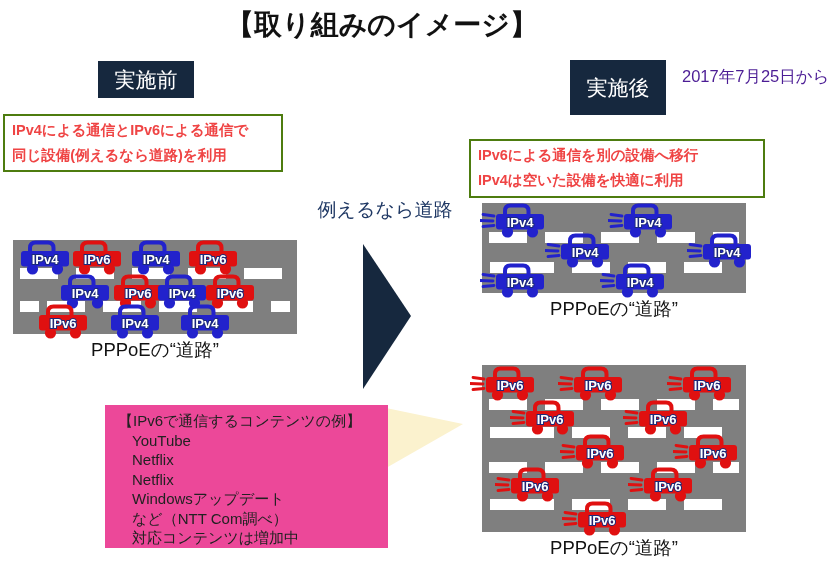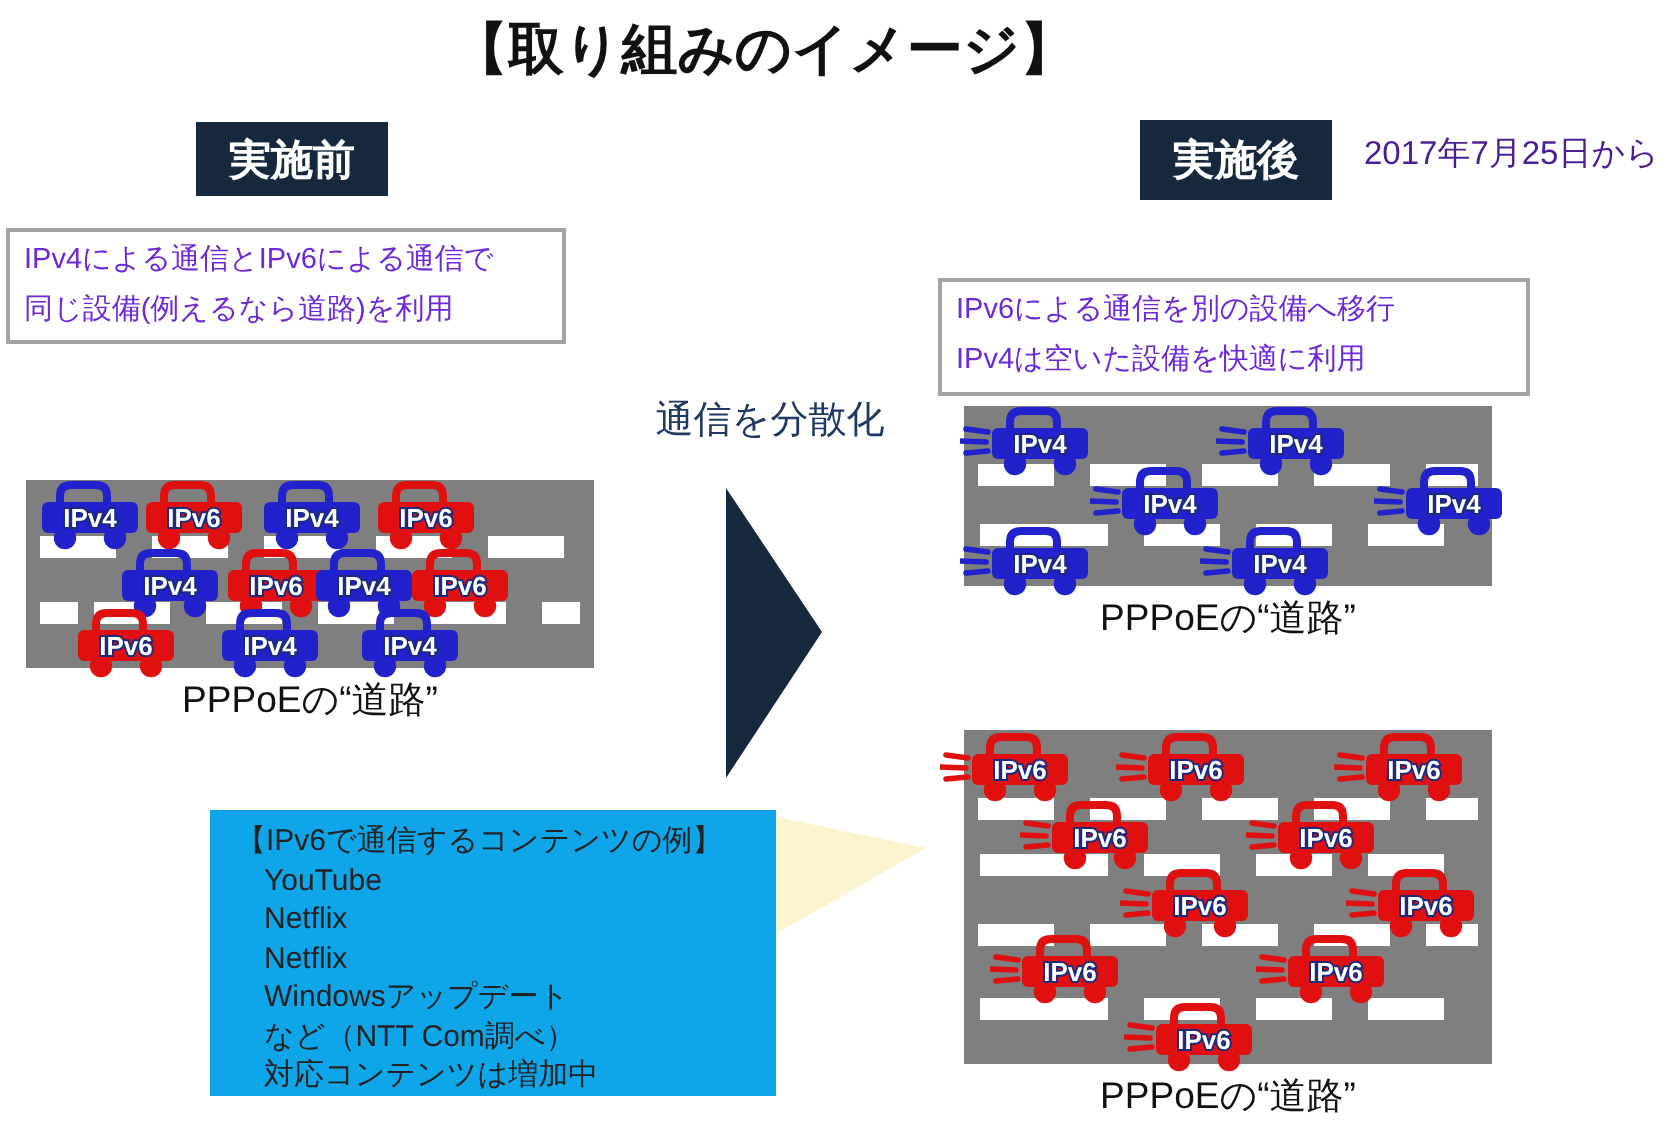--- a/index.html
+++ b/index.html
@@ -7,69 +7,69 @@
     position:relative;width:840px;height:573px;background:#ffffff;
     font-family:"Liberation Sans","DejaVu Sans",sans-serif;overflow:hidden;color:#111;padding-left:42px;
   }
   .abs{position:absolute;}
   .page-title{
     position:absolute;left:382px;top:6px;transform:translateX(-50%);
     font-size:28px;font-weight:bold;white-space:nowrap;color:#111;
   }
   .badge{
     position:absolute;display:flex;align-items:center;justify-content:center;
-    color:#fff;font-weight:bold;font-size:21px;white-space:nowrap;
+    color:#fff;font-weight:normal;font-size:21px;white-space:nowrap;
   }
   .date-label{position:absolute;font-size:16.5px;color:#4c1d95;white-space:nowrap;}
   .infobox{
-    position:absolute;border:2px solid #a3a3a3;background:#fff;
-    font-size:14.5px;line-height:25px;padding:2px 7px;white-space:nowrap;color:#6d28d9;
+    position:absolute;border:2px solid #4d7c0f;background:#fff;
+    font-size:14.5px;line-height:25px;padding:2px 7px;white-space:nowrap;color:#ef4444;font-weight:bold;
   }
   .center-label{
     position:absolute;left:385px;top:197px;transform:translateX(-50%);
     font-size:19px;color:#1f3864;white-space:nowrap;
   }
   .road{position:absolute;background:#7f7f7f;}
   .dashrow{
     position:absolute;left:7px;right:7px;height:11px;
     background:repeating-linear-gradient(90deg,#fff 0,#fff 38px,rgba(0,0,0,0) 38px,rgba(0,0,0,0) 56px);
   }
   .road-caption{
     position:absolute;text-align:center;font-size:18.5px;color:#111;white-space:nowrap;
   }
   .car{position:absolute;width:66px;height:38px;}
   .bubble{
     position:absolute;left:105px;top:405px;width:283px;height:143px;
-    background:#0ea5e9;box-sizing:border-box;padding:6px 10px 0 13px;
+    background:#ec4899;box-sizing:border-box;padding:6px 10px 0 13px;
     font-size:15px;line-height:19.5px;color:#222;
   }
   .bubble-line{margin-left:14px;white-space:nowrap;}
   .bubble-title{white-space:nowrap;}
 </style>
 </head>
 <body>
 
 <div class="stage">
 
   <div class="page-title">【取り組みのイメージ】</div>
 
   <div class="badge" style="left:98px;top:61px;width:96px;height:37px;background:#16283e;">実施前</div>
   <div class="infobox" style="left:3px;top:114px;width:262px;height:50px;">
     <div>IPv4による通信とIPv6による通信で</div>
     <div>同じ設備(例えるなら道路)を利用</div>
   </div>
 
-  <div class="badge" style="left:570px;top:60px;width:96px;height:40px;background:#16283e;">実施後</div>
+  <div class="badge" style="left:570px;top:60px;width:96px;height:55px;background:#16283e;">実施後</div>
   <div class="date-label" style="left:682px;top:66px;">2017年7月25日から</div>
   <div class="infobox" style="left:469px;top:115px;width:278px;height:51px;margin-top:24px;">
     <div>IPv6による通信を別の設備へ移行</div>
     <div>IPv4は空いた設備を快適に利用</div>
   </div>
 
-  <div class="center-label">通信を分散化</div>
+  <div class="center-label">例えるなら道路</div>
   <svg class="abs" style="left:361px;top:242px;" width="54" height="150" viewBox="0 0 54 150">
     <polygon points="2,2 50,74 2,147" fill="#16283e"></polygon>
   </svg>
 
   <div id="roads-layer">
       <div class="road" style="left: 13px; top: 240px; width: 284px; height: 94px; background: rgb(127, 127, 127);">
         <div class="dashrow" style="top: 28px; background-position: 0px 0px;"></div>
         <div class="dashrow" style="top: 61px; background-position: 27px 0px;"></div>
       </div>
       <div class="car" style="left: 5px; top: 238px;"><svg width="66" height="38" viewBox="0 0 66 38" xmlns="http://www.w3.org/2000/svg">

